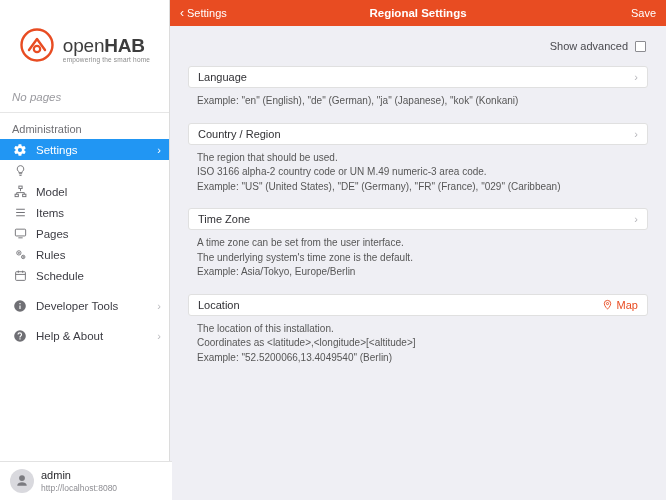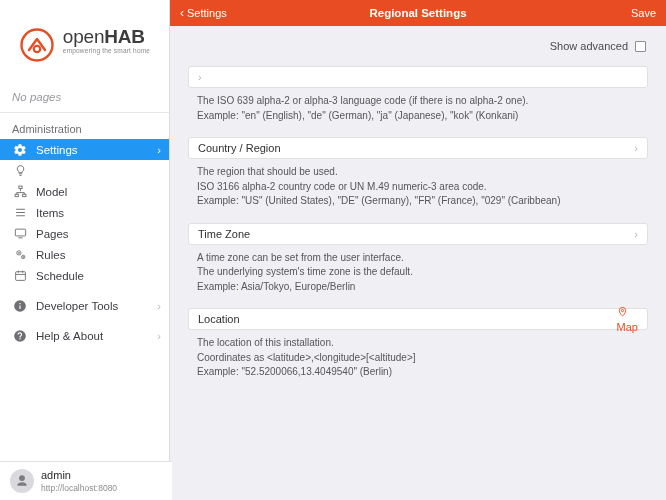--- a/index.html
+++ b/index.html
@@ -29,21 +29,21 @@
   }
   .logo-area {
     height: 82px;
     display: flex;
     align-items: center;
     justify-content: center;
     padding: 8px 6px 0 6px;
   }
   .logo-row {
     display: flex;
-    align-items: flex-start;
+    align-items: flex-end;
     gap: 8px;
   }
   .logo-mark {
     width: 36px; height: 36px;
     flex: 0 0 36px;
   }
   .logo-text-wrap { line-height: 1; }
   .logo-text {
     font-size: 19px;
     letter-spacing: -0.2px;
@@ -208,21 +208,20 @@
   }
   .row .row-chev {
     color: #b5b5ba;
     font-size: 11px;
   }
   .row .map-link {
     display: flex;
     gap: 4px;
     color: #e84c22;
     font-size: 11px;
-    flex-direction: column;
   }
   .desc {
     padding: 6px 9px 0 9px;
     font-size: 10px;
     color: #575757;
     line-height: 1.45;
   }
   .desc div { white-space: nowrap; overflow: hidden; text-overflow: ellipsis; }
 
   svg { display: block; }
@@ -377,24 +376,24 @@
 
     <div class="content">
 
       <div class="advanced-row">
         <span>Show advanced</span>
         <span class="checkbox"></span>
       </div>
 
       <div class="group">
         <div class="row">
+          <span class="row-label">Language</span>
           <span class="row-chev">›</span>
         </div>
         <div class="desc">
-          <div>The ISO 639 alpha-2 or alpha-3 language code (if there is no alpha-2 one).</div>
           <div>Example: "en" (English), "de" (German), "ja" (Japanese), "kok" (Konkani)</div>
         </div>
       </div>
 
       <div class="group">
         <div class="row">
           <span class="row-label">Country / Region</span>
           <span class="row-chev">›</span>
         </div>
         <div class="desc">

